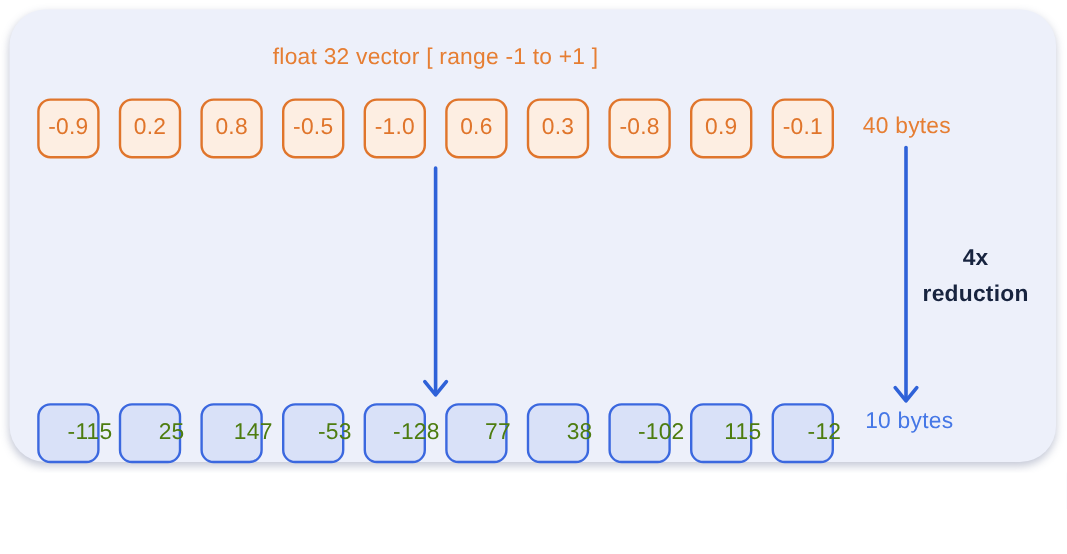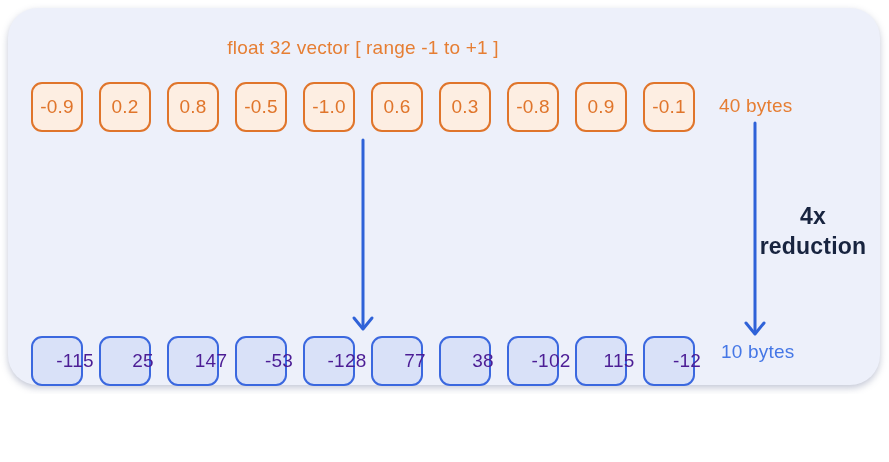--- a/index.html
+++ b/index.html
@@ -56,41 +56,41 @@
     letter-spacing: 0.2px;
   }
   .cell-float {
     border-color: #E0752B;
     background: #FDEEE2;
     color: #E0752B;
   }
   .cell-int8 {
     border-color: #3B68DF;
     background: #D9E1F8;
-    color: #4c1d95;
+    color: #4d7c0f;
     padding-left: 36px;
   }
 
   .size-label {
     position: absolute;
     font-size: 19px;
     letter-spacing: 0.2px;
     white-space: nowrap;
   }
   .label-40 { left: 719px; top: 95px;  color: #E67E33; }
   .label-10 { left: 721px; top: 341px; color: #4577E6; }
 
   .reduction-label {
     position: absolute;
     left: 758px;
     top: 201px;
     width: 110px;
     text-align: center;
     color: #18243F;
-    font-size: 23px;
+    font-size: 19px;
     font-weight: 700;
     line-height: 30px;
     letter-spacing: 0.2px;
   }
 
   .arrows-layer {
     position: absolute;
     left: 0; top: 0;
     width: 889px;
     height: 462px;

